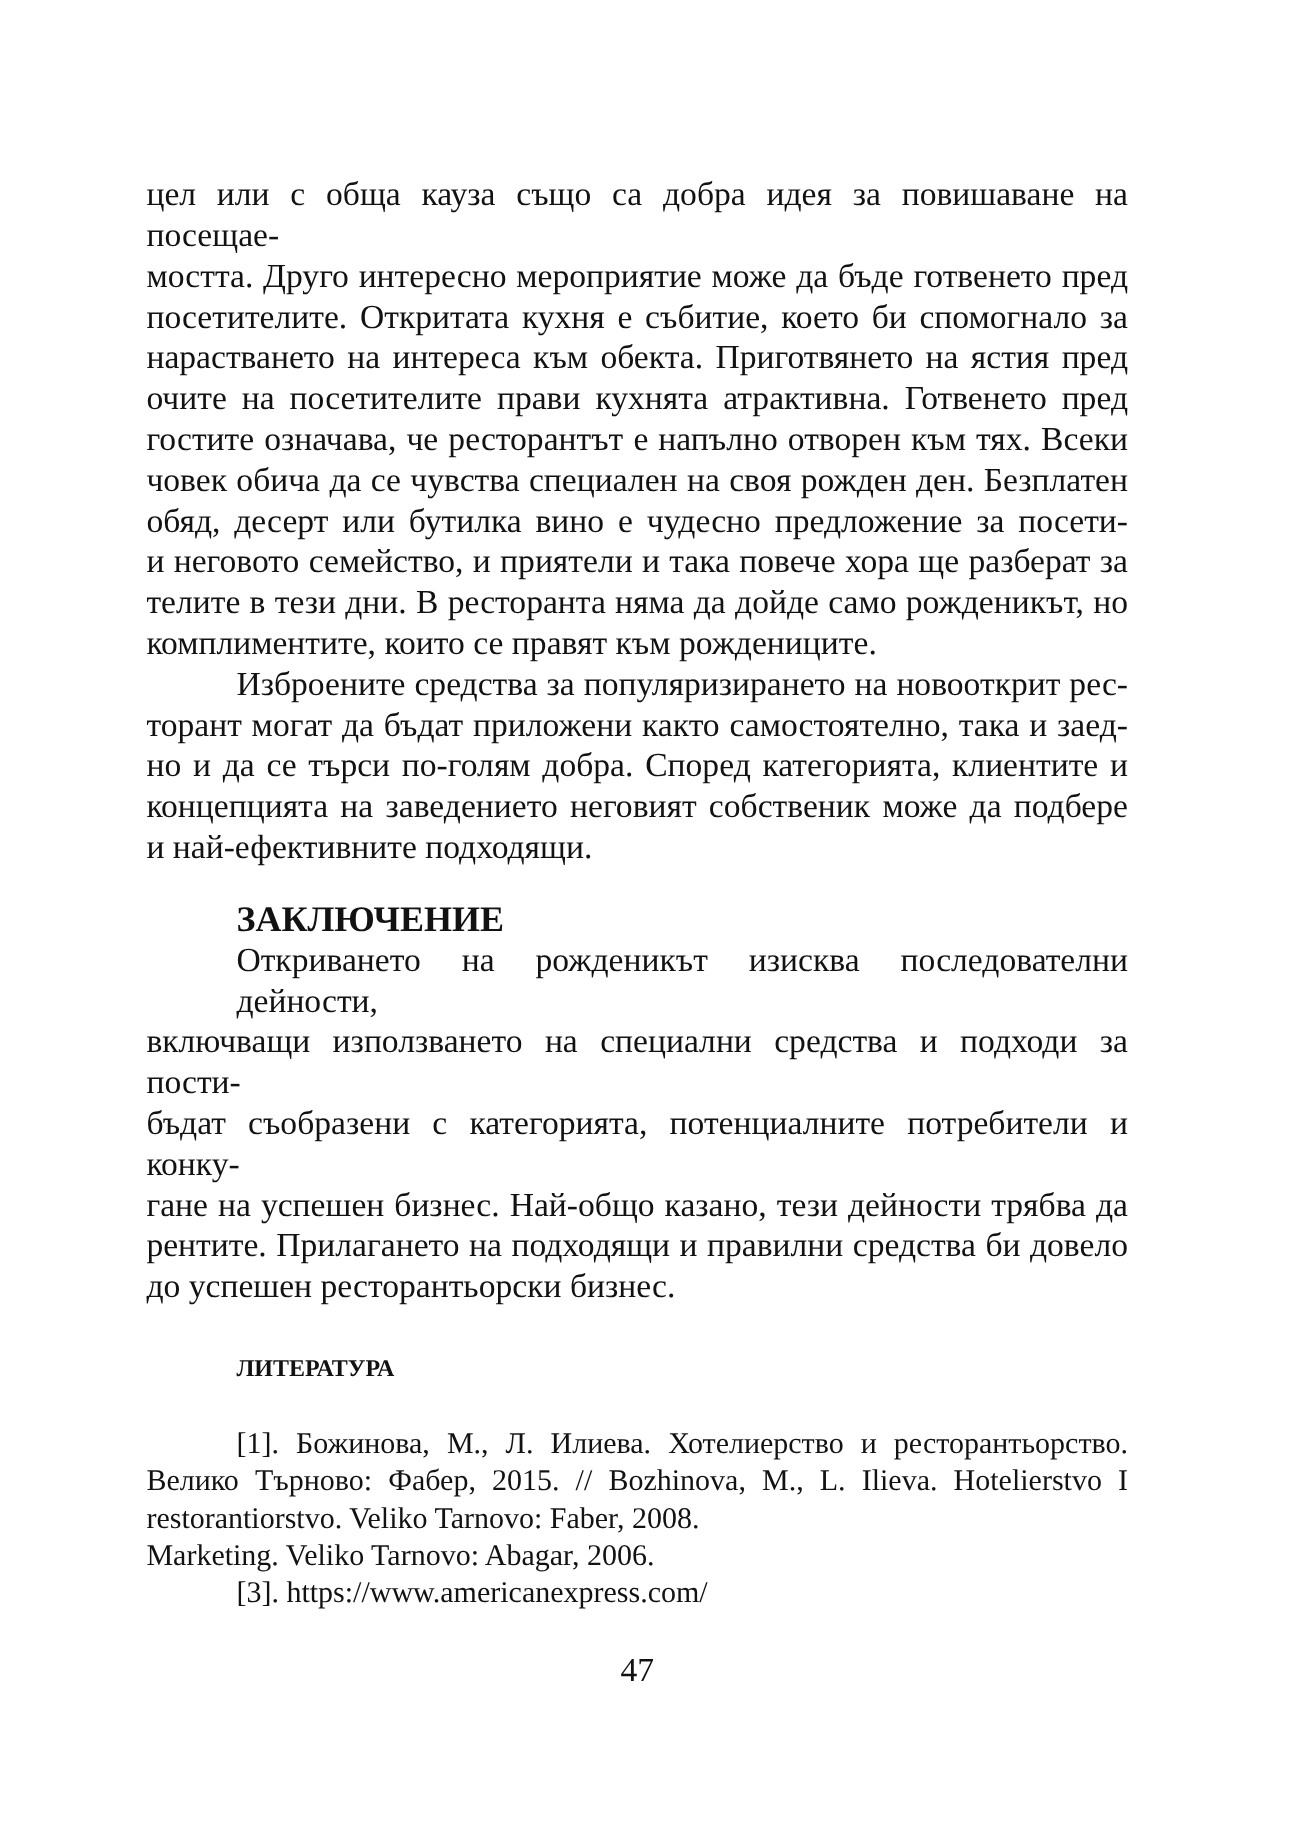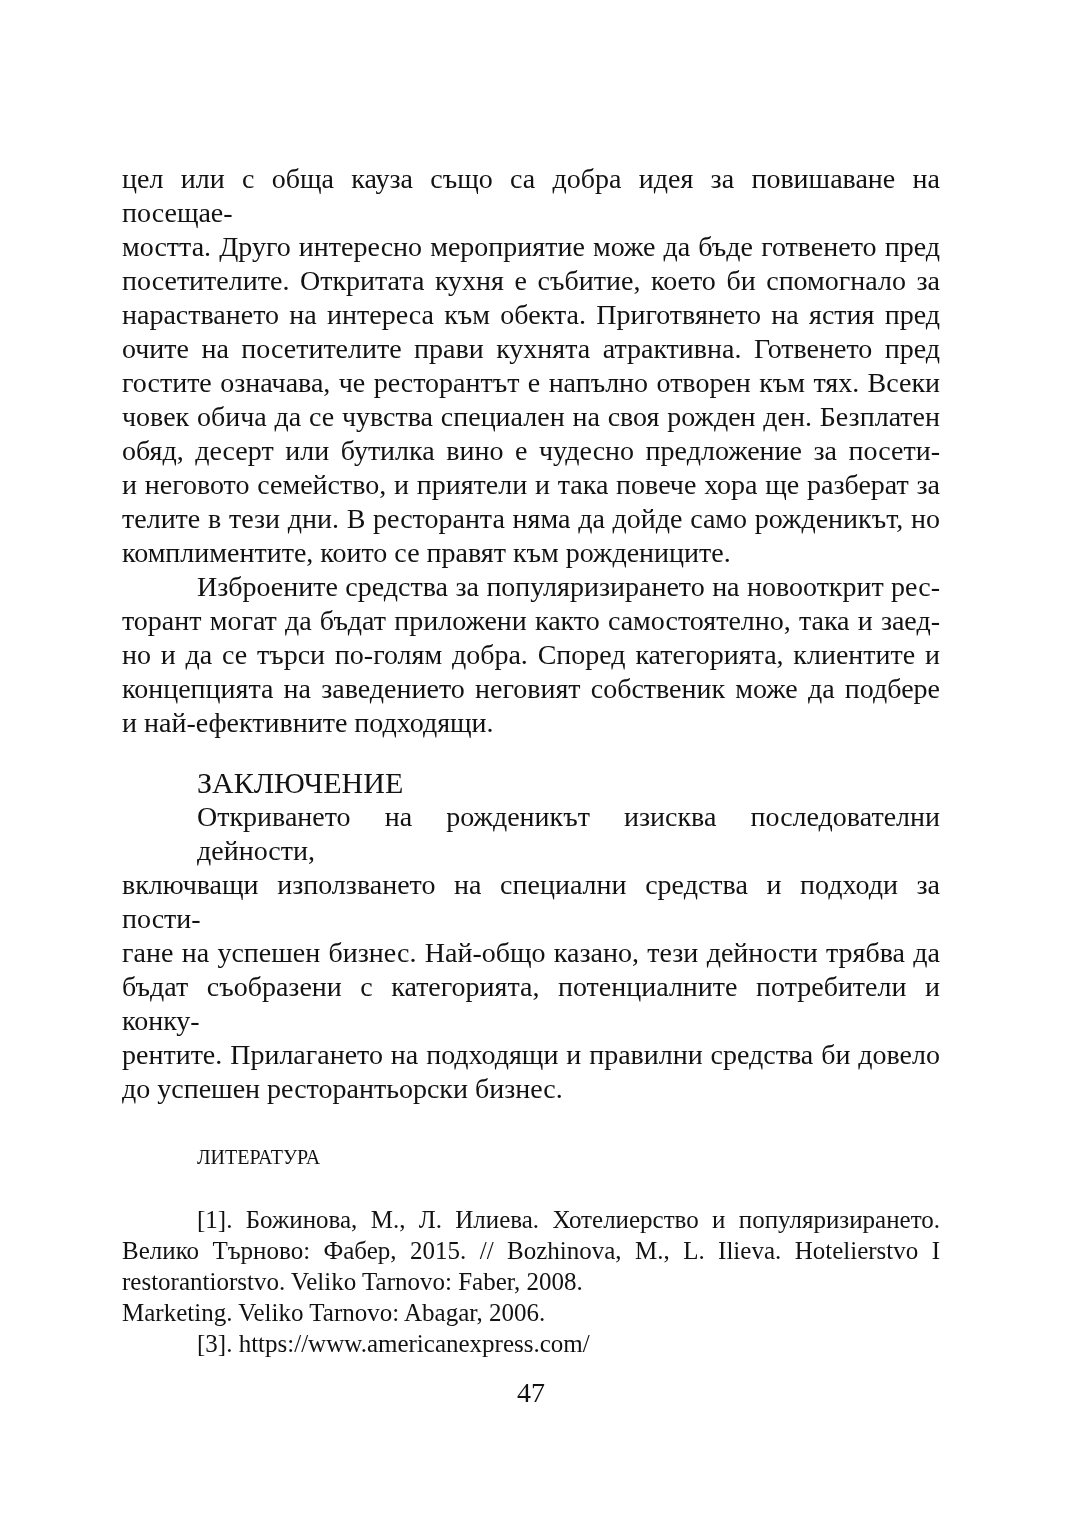--- a/index.html
+++ b/index.html
@@ -14,40 +14,39 @@
     background: #ffffff;
     overflow: hidden;
     font-family: "Liberation Serif", "DejaVu Serif", serif;
     color: #121212;
   }
   .text-block {
     position: absolute;
     left: 122px;
     top: 146px;
     width: 818px;
-    margin-top: 16px;
   }
   .line {
     font-size: 28px;
     line-height: 34px;
     white-space: normal;
     text-align: justify;
     text-align-last: justify;
   }
   .line.last {
     text-align: left;
     text-align-last: left;
   }
   .line.indent {
     padding-left: 75px;
   }
   .b { font-weight: normal; }
 
   .heading {
-    font-weight: normal;
+    font-weight: bold;
     padding-left: 75px;
   }
   #conclusion-heading {
     margin-top: 26px;
     font-size: 30px;
     line-height: 34px;
   }
   #literature-heading {
     margin-top: 36px;
     font-size: 20px;
@@ -93,30 +92,30 @@
         <div class="line"><span>но и да се търси по-голям добра. Според категорията, клиентите и</span></div>
         <div class="line"><span>концепцията на заведението неговият собственик може да подбере</span></div>
         <div class="line last"><span>и най-ефективните подходящи.</span></div>
       </div>
 
     <div class="heading" id="conclusion-heading">ЗАКЛЮЧЕНИЕ</div>
 
     <div>
         <div class="line indent"><span>Откриването на рожденикът изисква последователни дейности,</span></div>
         <div class="line"><span>включващи използването на специални средства и подходи за пости-</span></div>
+        <div class="line"><span>бъдат съобразени с категорията, потенциалните потребители и конку-</span></div>
         <div class="line"><span>гане на успешен бизнес. Най-общо казано, тези дейности трябва да</span></div>
-        <div class="line"><span>бъдат съобразени с категорията, потенциалните потребители и конку-</span></div>
         <div class="line"><span>рентите. Прилагането на подходящи и правилни средства би довело</span></div>
         <div class="line last"><span>до успешен ресторантьорски бизнес.</span></div>
       </div>
 
     <div class="heading" id="literature-heading">ЛИТЕРАТУРА</div>
 
     <div id="references">
-        <div class="line indent"><span>[1]. </span><span class="b">Божинова, М., Л. Илиева.</span><span> Хотелиерство и популяризирането.</span></div>
+        <div class="line indent"><span>[1]. </span><span class="b">Божинова, М., Л. Илиева.</span><span> Хотелиерство и ресторантьорство.</span></div>
         <div class="line"><span>Велико Търново: Фабер, 2015. // Bozhinova, M., L. Ilieva. Hotelierstvo I</span></div>
         <div class="line last"><span>restorantiorstvo. Veliko Tarnovo: Faber, 2008.</span></div>
         <div class="line last"><span>Marketing. Veliko Tarnovo: Abagar, 2006.</span></div>
         <div class="line last indent"><span>[3]. https://www.americanexpress.com/</span></div>
       </div>
 
   </div>
 
   <div class="page-number">47</div>
 </div>

